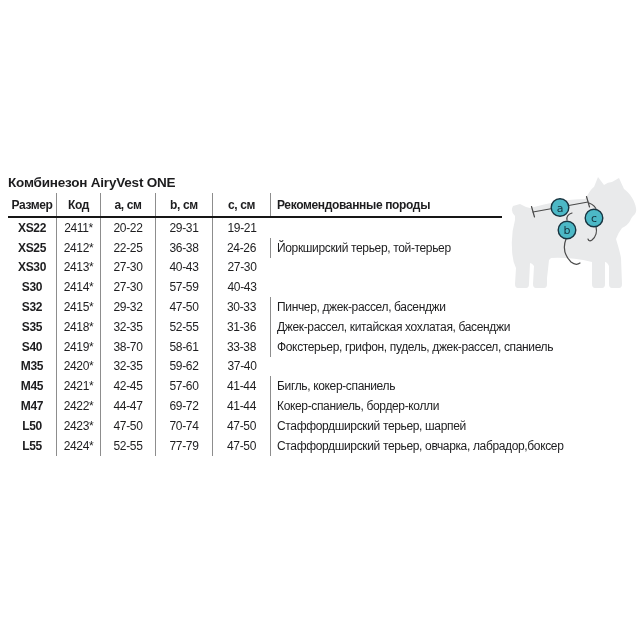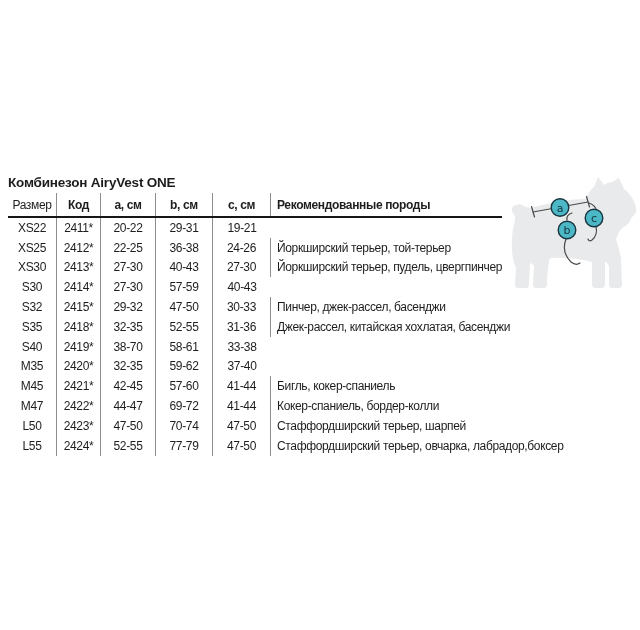--- a/index.html
+++ b/index.html
@@ -23,21 +23,21 @@
     align-items:center;
   }
   .thead{height:23px;border-bottom:2px solid #161616;font-weight:bold;}
   .tbody .trow{height:19.8px;}
   .cell{
     height:100%;display:flex;align-items:center;justify-content:center;
     white-space:nowrap;
   }
   .trow .cell:not(:last-child){border-right:1px solid #8d8d8d;}
   .cell.breeds{justify-content:flex-start;padding-left:6px;overflow:visible;}
-  .cell.size{font-weight:normal;}
+  .cell.size{font-weight:bold;}
   
   .dog-diagram{position:absolute;left:502px;top:160px;width:138px;height:142px;}
 </style>
 </head>
 <body>
 
 <div class="page">
 
   <div class="title">Комбинезон AiryVest ONE</div>
 
@@ -65,21 +65,20 @@
           <div class="cell bcm">36-38</div>
           <div class="cell ccm">24-26</div>
           <div class="cell breeds">Йоркширский терьер, той-терьер</div>
         </div>
         <div class="trow">
           <div class="cell size">XS30</div>
           <div class="cell code">2413*</div>
           <div class="cell acm">27-30</div>
           <div class="cell bcm">40-43</div>
           <div class="cell ccm">27-30</div>
-          <div class="cell breeds">Йоркширский терьер, пудель, цвергпинчер</div>
         </div>
         <div class="trow">
           <div class="cell size">S30</div>
           <div class="cell code">2414*</div>
           <div class="cell acm">27-30</div>
           <div class="cell bcm">57-59</div>
           <div class="cell ccm">40-43</div>
         </div>
         <div class="trow">
           <div class="cell size">S32</div>
@@ -96,20 +95,21 @@
           <div class="cell bcm">52-55</div>
           <div class="cell ccm">31-36</div>
           <div class="cell breeds">Джек-рассел, китайская хохлатая, басенджи</div>
         </div>
         <div class="trow">
           <div class="cell size">S40</div>
           <div class="cell code">2419*</div>
           <div class="cell acm">38-70</div>
           <div class="cell bcm">58-61</div>
           <div class="cell ccm">33-38</div>
+          <div class="cell breeds">Фокстерьер, грифон, пудель, джек-рассел, спаниель</div>
         </div>
         <div class="trow">
           <div class="cell size">M35</div>
           <div class="cell code">2420*</div>
           <div class="cell acm">32-35</div>
           <div class="cell bcm">59-62</div>
           <div class="cell ccm">37-40</div>
         </div>
         <div class="trow">
           <div class="cell size">M45</div>

